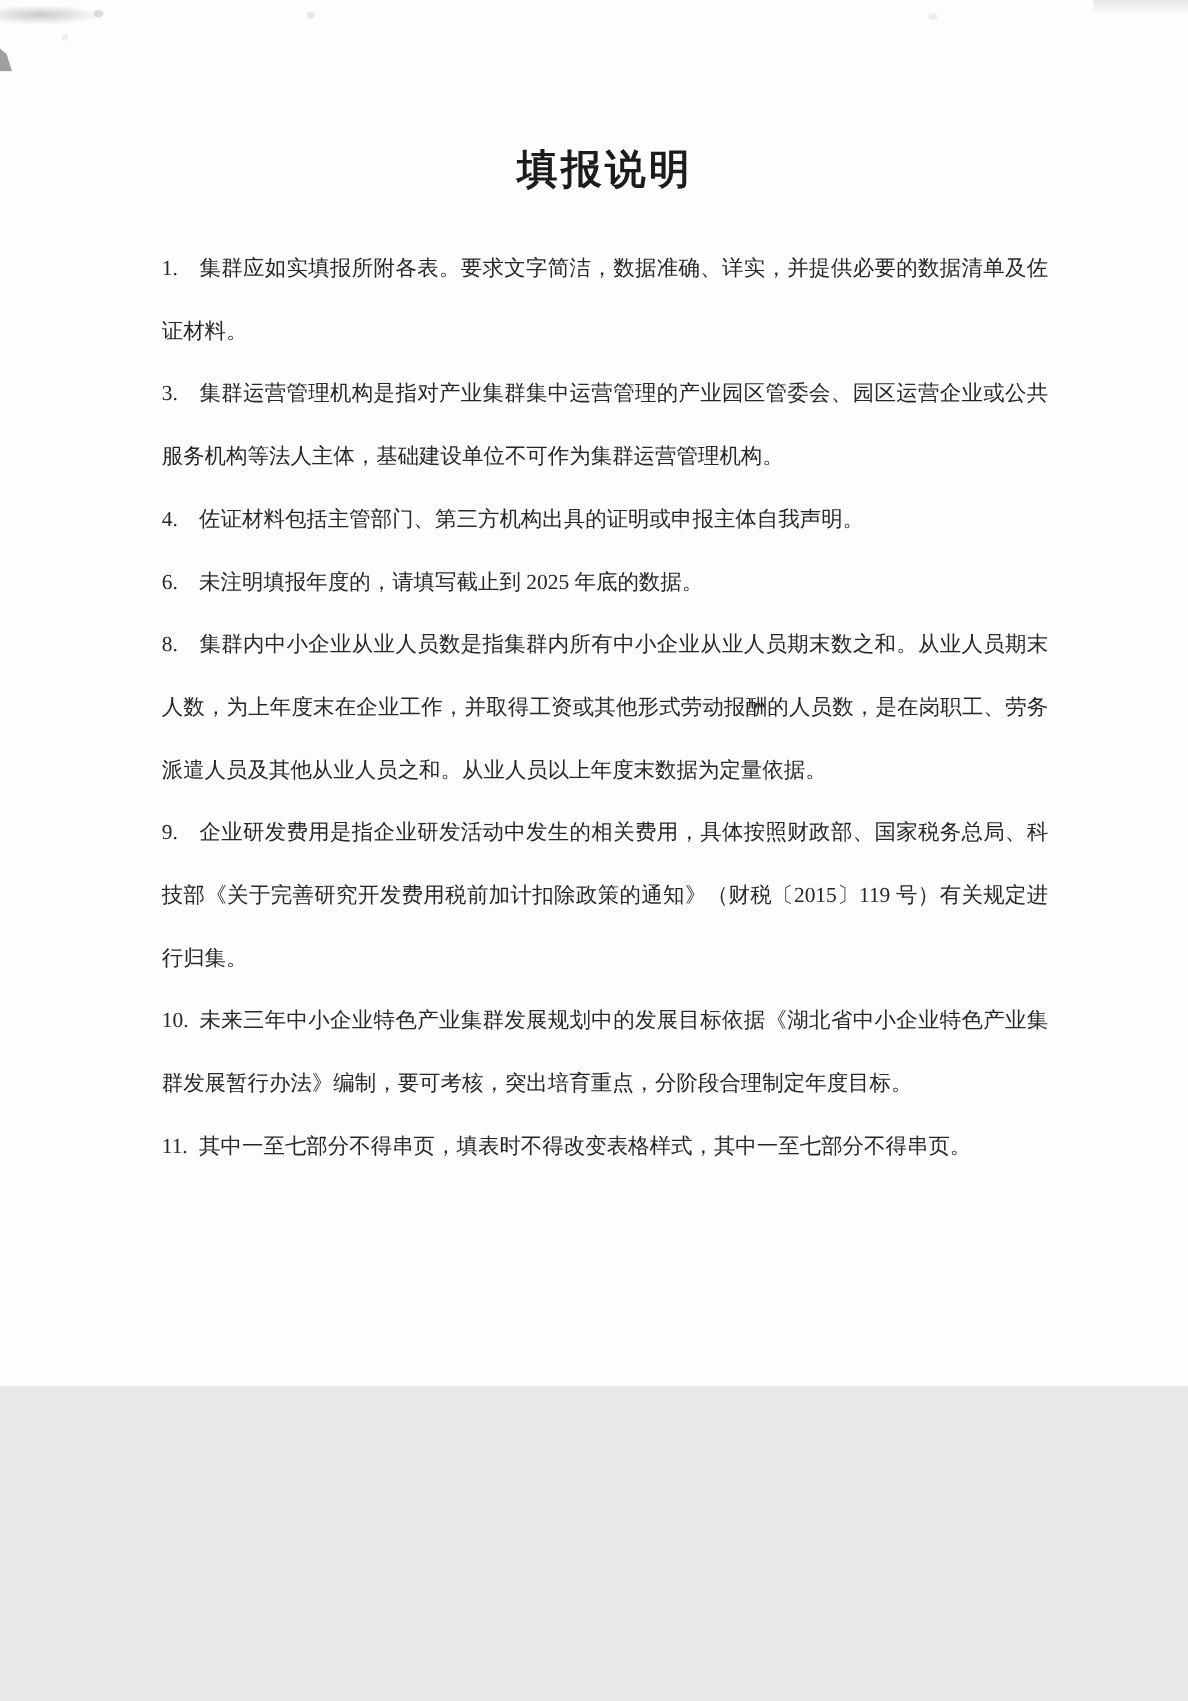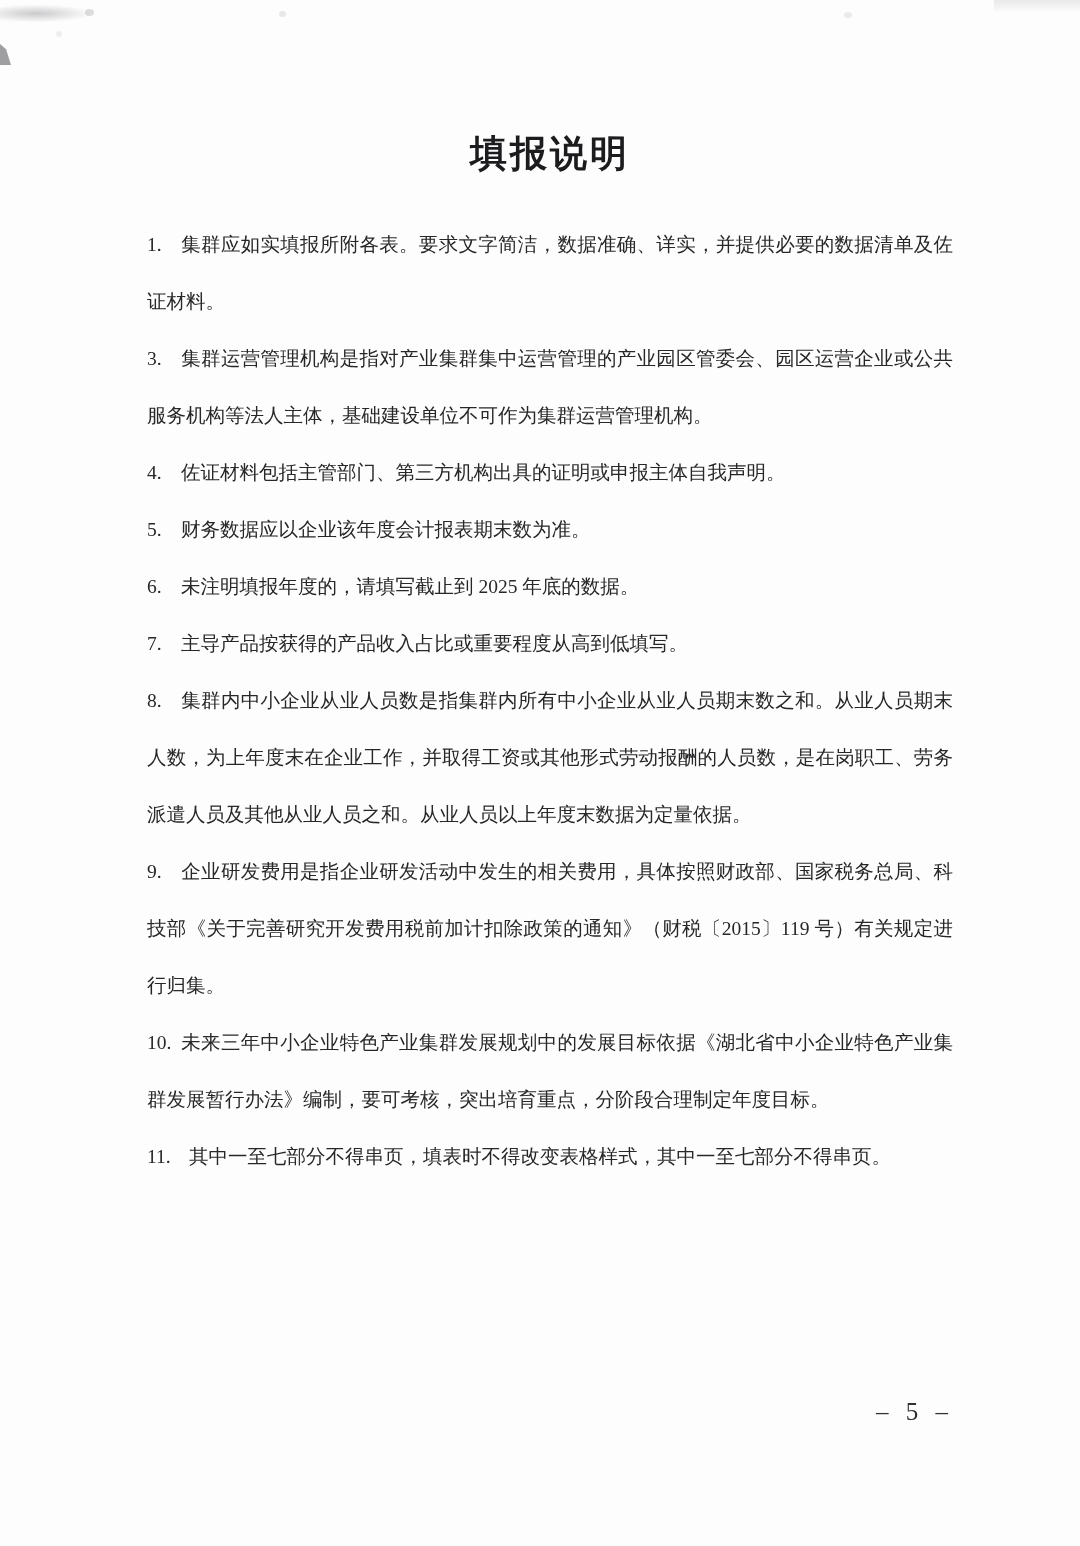--- a/index.html
+++ b/index.html
@@ -3,21 +3,21 @@
 <meta charset="utf-8">
 <style>
   html, body {
     margin: 0;
     padding: 0;
     background: #e8e8e8;
   }
   .sheet {
     position: relative;
     width: 1080px;
-    height: 1546px;
+    height: 1260px;
     background: #fdfdfd;
     overflow: hidden;
     font-family: "Liberation Serif", "DejaVu Serif", serif;
   }
   .doc-title {
     position: absolute;
     left: 147px;
     top: 131px;
     width: 806px;
     margin: 0;
@@ -87,25 +87,23 @@
   <h1 class="doc-title">填报说明</h1>
 
   <div class="content">
   <p><span class="num">1.</span><span>集群应如实填报所附各表。要求文字简洁，数据准确、详实，并提供必要的数据清单及佐证材料。</span></p>
 
 
   <p><span class="num">3.</span><span>集群运营管理机构是指对产业集群集中运营管理的产业园区管委会、园区运营企业或公共服务机构等法人主体，基础建设单位不可作为集群运营管理机构。</span></p>
 
   <p><span class="num">4.</span><span>佐证材料包括主管部门、第三方机构出具的证明或申报主体自我声明。</span></p>
 
-  <p><span class="num">5.</span><span>财务数据应以企业该年度会计报表期末数为准。</span></p>
 
   <p><span class="num">6.</span><span>未注明填报年度的，请填写截止到 2025 年底的数据。</span></p>
 
-  <p><span class="num">7.</span><span>主导产品按获得的产品收入占比或重要程度从高到低填写。</span></p>
 
   <p><span class="num">8.</span><span>集群内中小企业从业人员数是指集群内所有中小企业从业人员期末数之和。从业人员期末人数，为上年度末在企业工作，并取得工资或其他形式劳动报酬的人员数，是在岗职工、劳务派遣人员及其他从业人员之和。从业人员以上年度末数据为定量依据。</span></p>
 
   <p><span class="num">9.</span><span>企业研发费用是指企业研发活动中发生的相关费用，具体按照财政部、国家税务总局、科技部《关于完善研究开发费用税前加计扣除政策的通知》（财税〔2015〕119 号）有关规定进行归集。</span></p>
 
   <p><span class="num">10.</span><span>未来三年中小企业特色产业集群发展规划中的发展目标依据《湖北省中小企业特色产业集群发展暂行办法》编制，要可考核，突出培育重点，分阶段合理制定年度目标。</span></p>
 
   <p><span class="num">11.</span><span>其中一至七部分不得串页，填表时不得改变表格样式，其中一至七部分不得串页。</span></p>
 </div>
 

